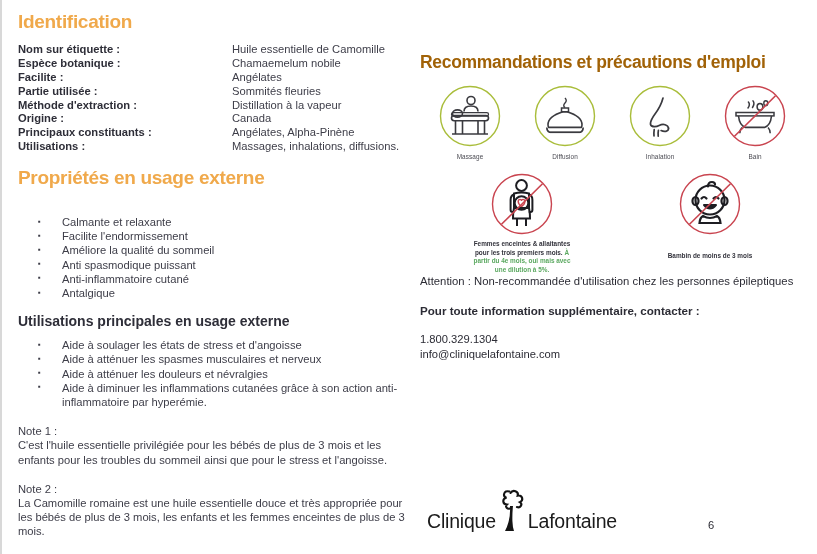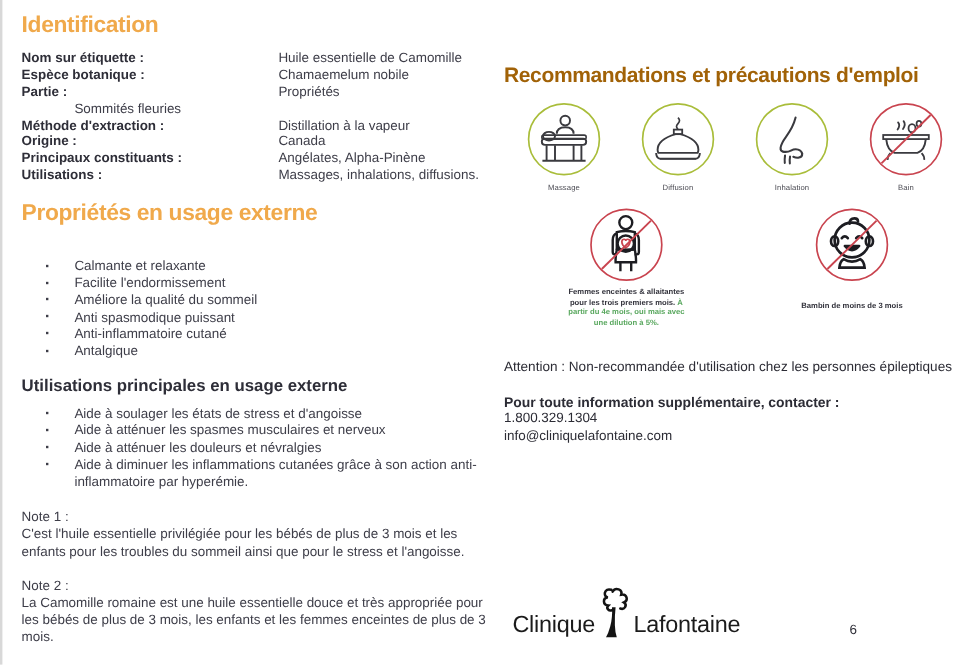--- a/index.html
+++ b/index.html
@@ -130,39 +130,40 @@
     margin-top: 4px;
     font-size: 6.4px;
     line-height: 8.6px;
     font-weight: bold;
     color: #33333c;
   }
   .caption-2 .green { color: #5aa85f; }
   .caption-baby { margin-top: 16px; font-size: 6.4px; font-weight: bold; color: #33333c; }
 
   .attention-line {
-    margin-top: 25px;
+    margin-top: 0;
     font-size: 11.3px;
     color: #2c2c35;
     line-height: 14px;
   }
   .important-block {
     margin-top: 14px;
     font-size: 11.2px;
     color: #2c2c35;
     line-height: 14.3px;
   }
   .important-block b { font-weight: bold; }
   .contact-head {
     margin-top: 16px;
     font-size: 11.6px;
     font-weight: bold;
     color: #2c2c35;
   }
   .contact-info {
+    margin-top: 15px;
     font-size: 11.2px;
     color: #2c2c35;
     line-height: 14.3px;
   }
 
   
   .logo-area {
     position: absolute;
     left: 427px; top: 487px;
     display: flex;
@@ -197,24 +198,25 @@
     <div class="ident-table">
       <div class="ident-row">
         <span class="ident-label">Nom sur étiquette :</span>
         <span class="ident-value">Huile essentielle de Camomille</span>
       </div>
       <div class="ident-row">
         <span class="ident-label">Espèce botanique :</span>
         <span class="ident-value">Chamaemelum nobile</span>
       </div>
       <div class="ident-row">
-        <span class="ident-label">Partie :</span>
-        <span class="ident-value">Propriétés</span>
-      </div>
-      <div class="ident-row">
+        <span class="ident-label">Facilite :</span>
+        <span class="ident-value">Angélates</span>
+      </div>
+      <div class="ident-row">
+        <span class="ident-label">Partie utilisée :</span>
         <span class="ident-value">Sommités fleuries</span>
       </div>
       <div class="ident-row">
         <span class="ident-label">Méthode d'extraction :</span>
         <span class="ident-value">Distillation à la vapeur</span>
       </div>
       <div class="ident-row">
         <span class="ident-label">Origine :</span>
         <span class="ident-value">Canada</span>
       </div>

